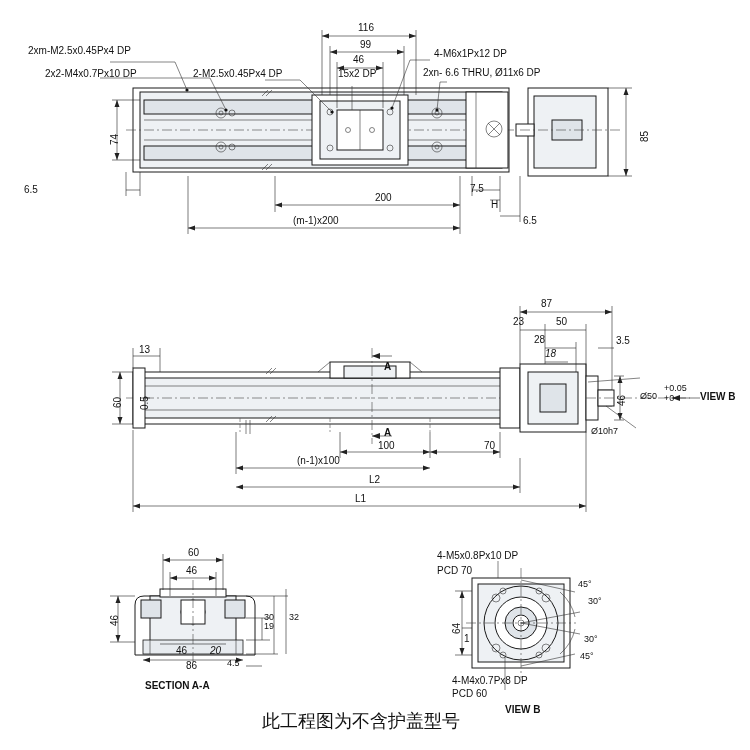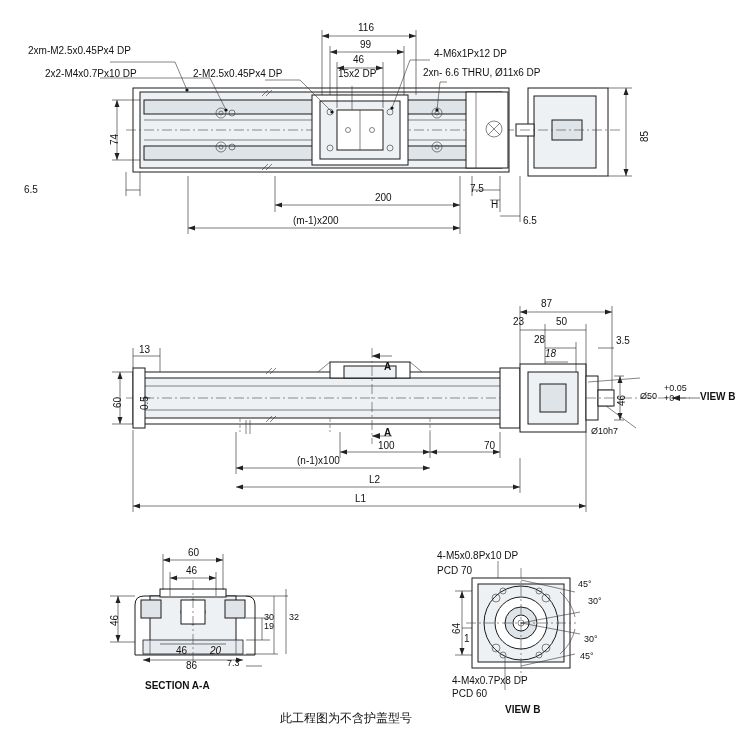--- a/index.html
+++ b/index.html
@@ -14,21 +14,21 @@
   .stage{position:absolute;left:0;top:0;width:750px;height:750px;}
   svg{position:absolute;left:0;top:0;width:750px;height:750px;}
   .lbl{
     position:absolute;
     font-size:10px;
     color:#111;
     white-space:nowrap;
     line-height:1;
   }
   .lbl.sm{font-size:9px;}
-  .lbl.cn{font-size:12px;margin-left:18px;}
+  .lbl.cn{font-size:18px;}
   .lbl.bold{font-weight:bold;}
   .lbl.rot{transform:rotate(-90deg);transform-origin:0 0;}
   
   .ol{fill:none;stroke:#1a1a1a;stroke-width:1;}
   .thin{fill:none;stroke:#333;stroke-width:0.6;}
   .dim{fill:none;stroke:#222;stroke-width:0.6;}
   .center{fill:none;stroke:#444;stroke-width:0.6;stroke-dasharray:10 3 2 3;}
   .hid{fill:none;stroke:#555;stroke-width:0.6;stroke-dasharray:4 2;}
   .fillgray{fill:#dfe4e9;stroke:#1a1a1a;stroke-width:1;}
   .filllight{fill:#eef1f4;stroke:#1a1a1a;stroke-width:1;}
@@ -359,21 +359,21 @@
 
 <div class="lbl" style="left:188px;top:548px;">60</div>
 <div class="lbl" style="left:186px;top:566px;">46</div>
 <div class="lbl rot" style="left:110px;top:626px;">46</div>
 <div class="lbl" style="left:176px;top:646px;">46</div>
 <div class="lbl" style="left:210px;top:646px;font-style:italic;">20</div>
 <div class="lbl" style="left:186px;top:661px;">86</div>
 <div class="lbl sm" style="left:224px;top:622px;margin-left:40px;">19</div>
 <div class="lbl sm" style="left:264px;top:613px;">30</div>
 <div class="lbl sm" style="left:289px;top:613px;">32</div>
-<div class="lbl sm" style="left:227px;top:659px;">7.3</div>
+<div class="lbl sm" style="left:227px;top:659px;">4.5</div>
 <div class="lbl bold" style="left:145px;top:681px;">SECTION A-A</div>
 
 <div class="lbl" style="left:437px;top:551px;">4-M5x0.8Px10 DP</div>
 <div class="lbl" style="left:437px;top:566px;">PCD 70</div>
 <div class="lbl" style="left:452px;top:676px;">4-M4x0.7Px8 DP</div>
 <div class="lbl" style="left:452px;top:689px;">PCD 60</div>
 <div class="lbl rot" style="left:452px;top:634px;">64</div>
 <div class="lbl" style="left:464px;top:634px;">1</div>
 <div class="lbl sm" style="left:578px;top:580px;">45°</div>
 <div class="lbl sm" style="left:588px;top:597px;">30°</div>

